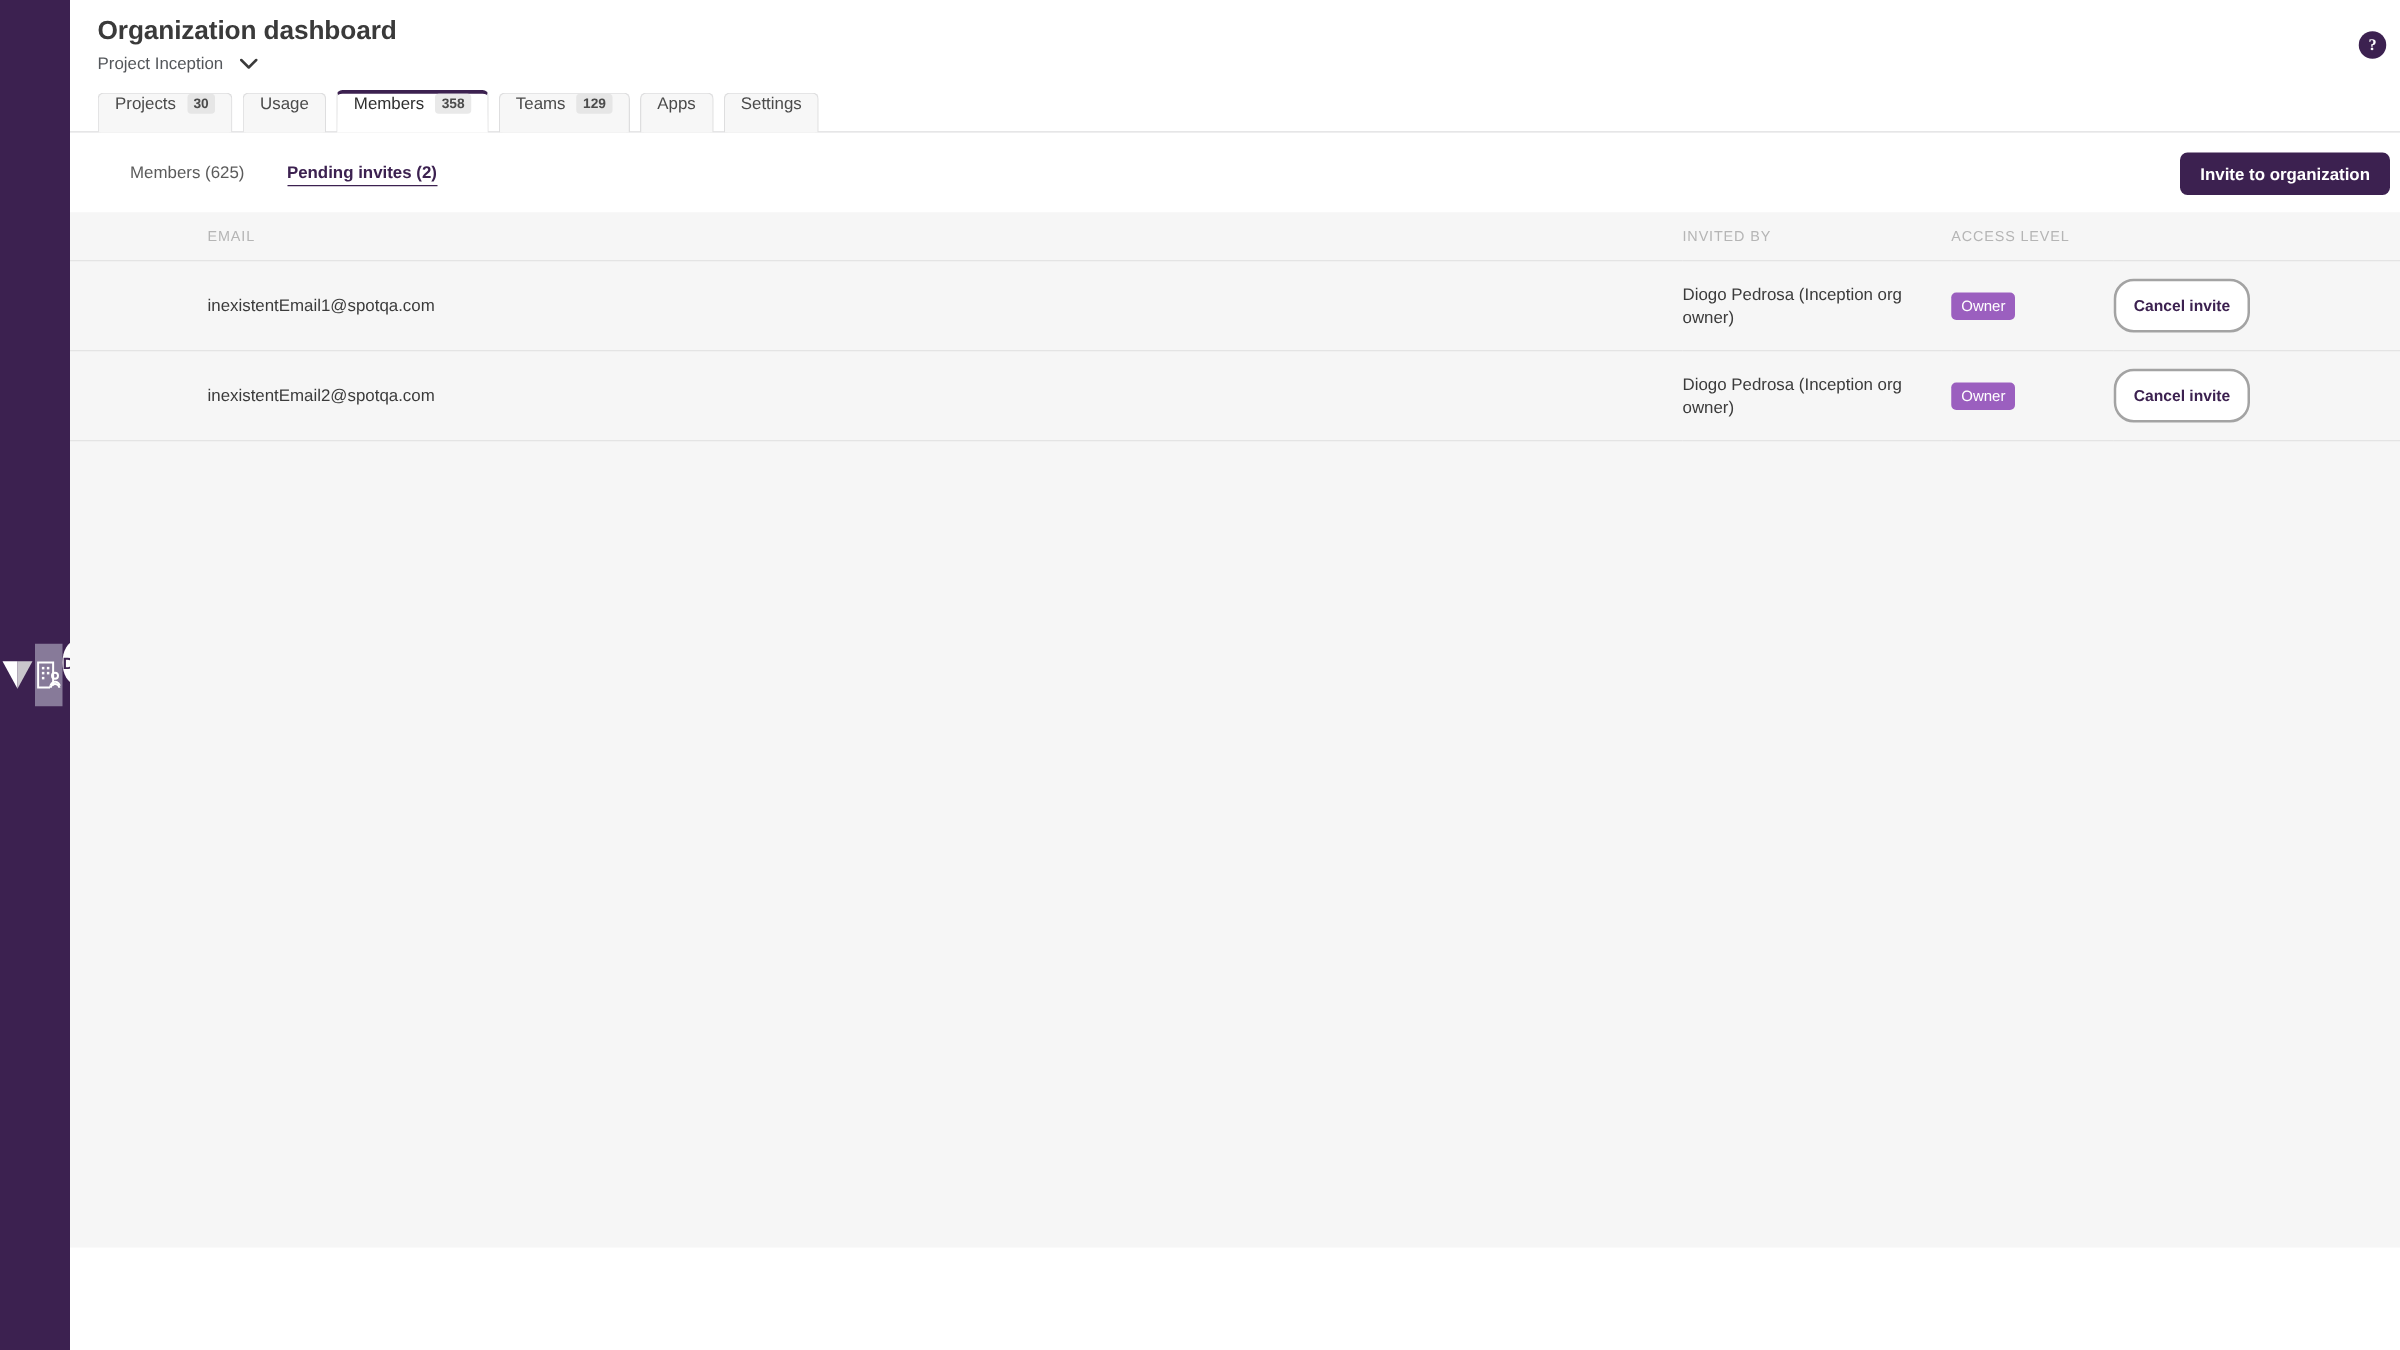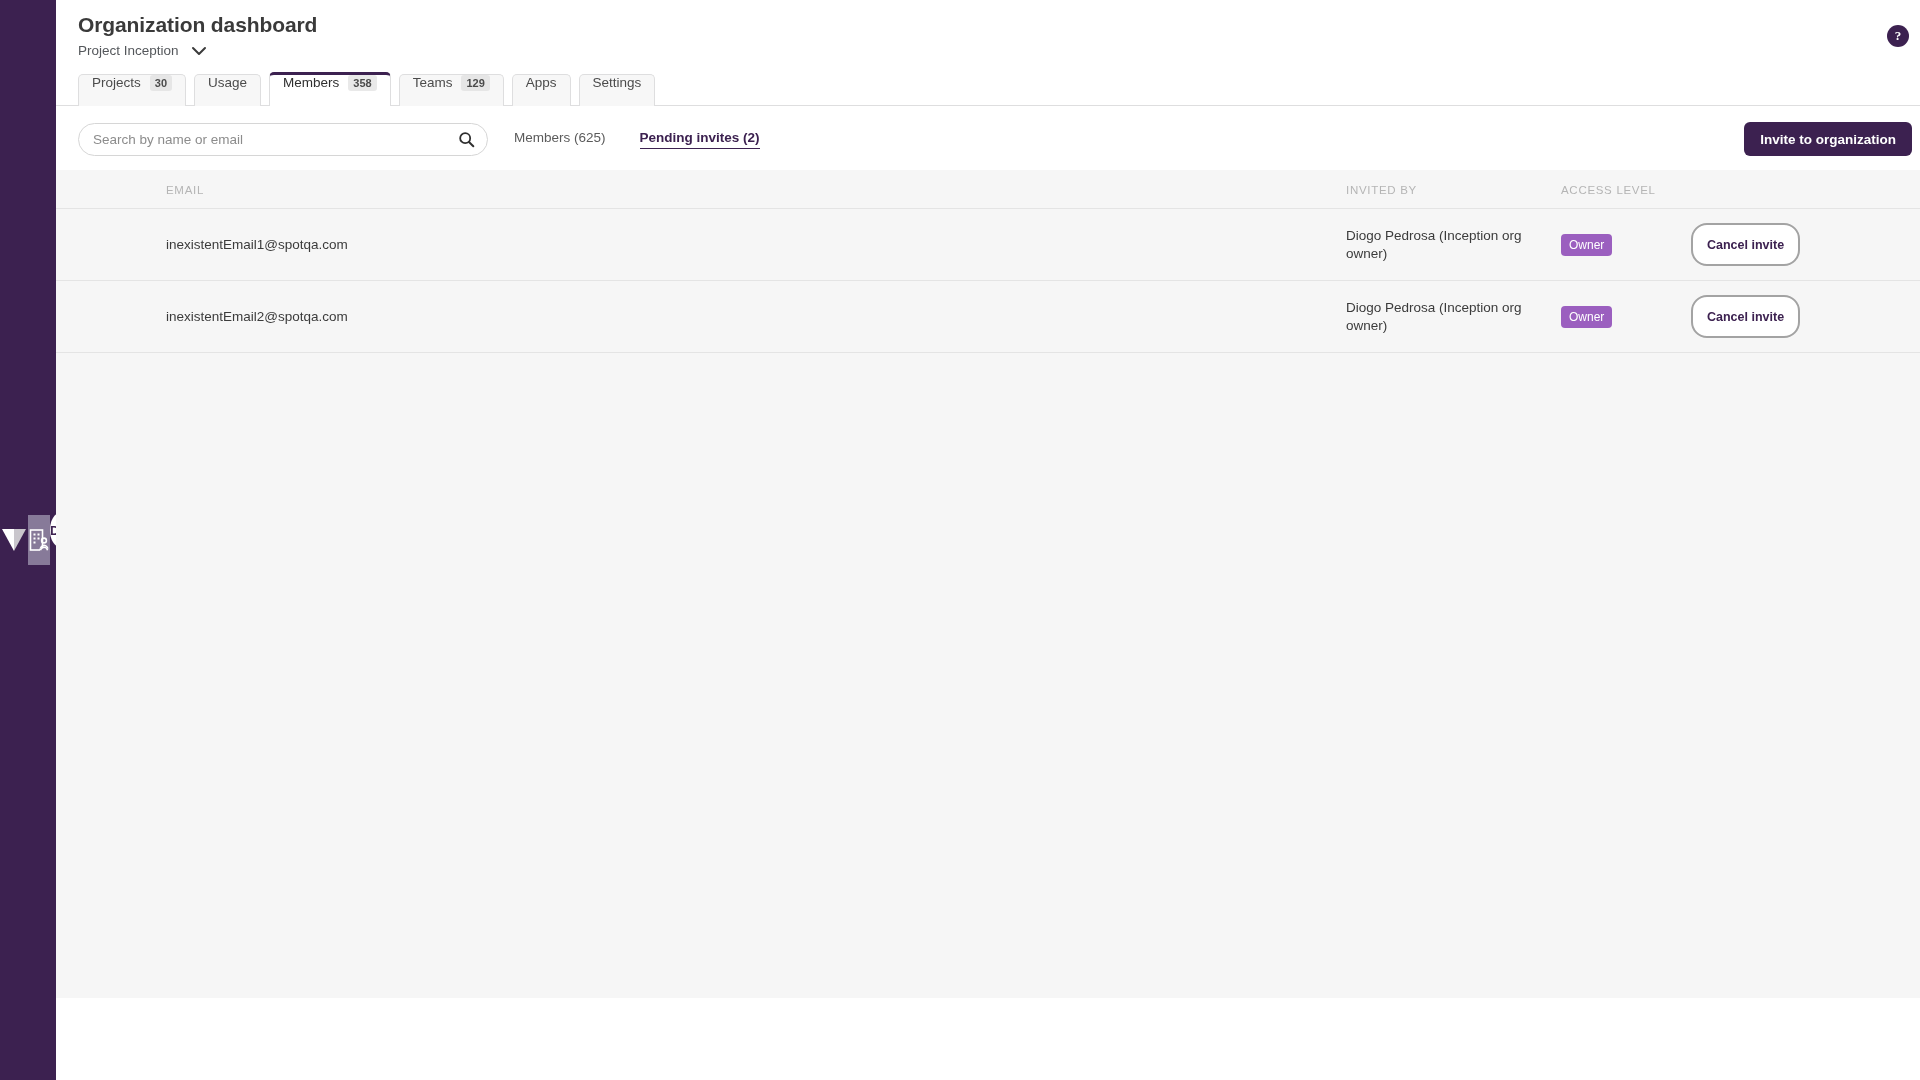--- a/index.html
+++ b/index.html
@@ -270,27 +270,20 @@
       </div>
       <div class="tab">
         <span>Apps</span>
       </div>
       <div class="tab">
         <span>Settings</span>
       </div>
     </div>
 
     <div class="toolbar">
-      <div class="search-wrap">
-        <input class="search-input" type="text" placeholder="Search by name or email" style="">
-        <svg class="search-icon" width="17" height="17" viewBox="0 0 18 18">
-          <circle cx="7.6" cy="7.6" r="5.3" fill="none" stroke="#2f2f2f" stroke-width="1.9"></circle>
-          <line x1="11.6" y1="11.6" x2="16.2" y2="16.2" stroke="#2f2f2f" stroke-width="2.1" stroke-linecap="round"></line>
-        </svg>
-      </div>
 
       <div class="subtabs">
         <div class="subtab">Members (625)</div>
         <div class="subtab active">Pending invites (2)</div>
       </div>
 
       <div class="toolbar-spacer"></div>
 
       <button class="invite-btn">Invite to organization</button>
     </div>

